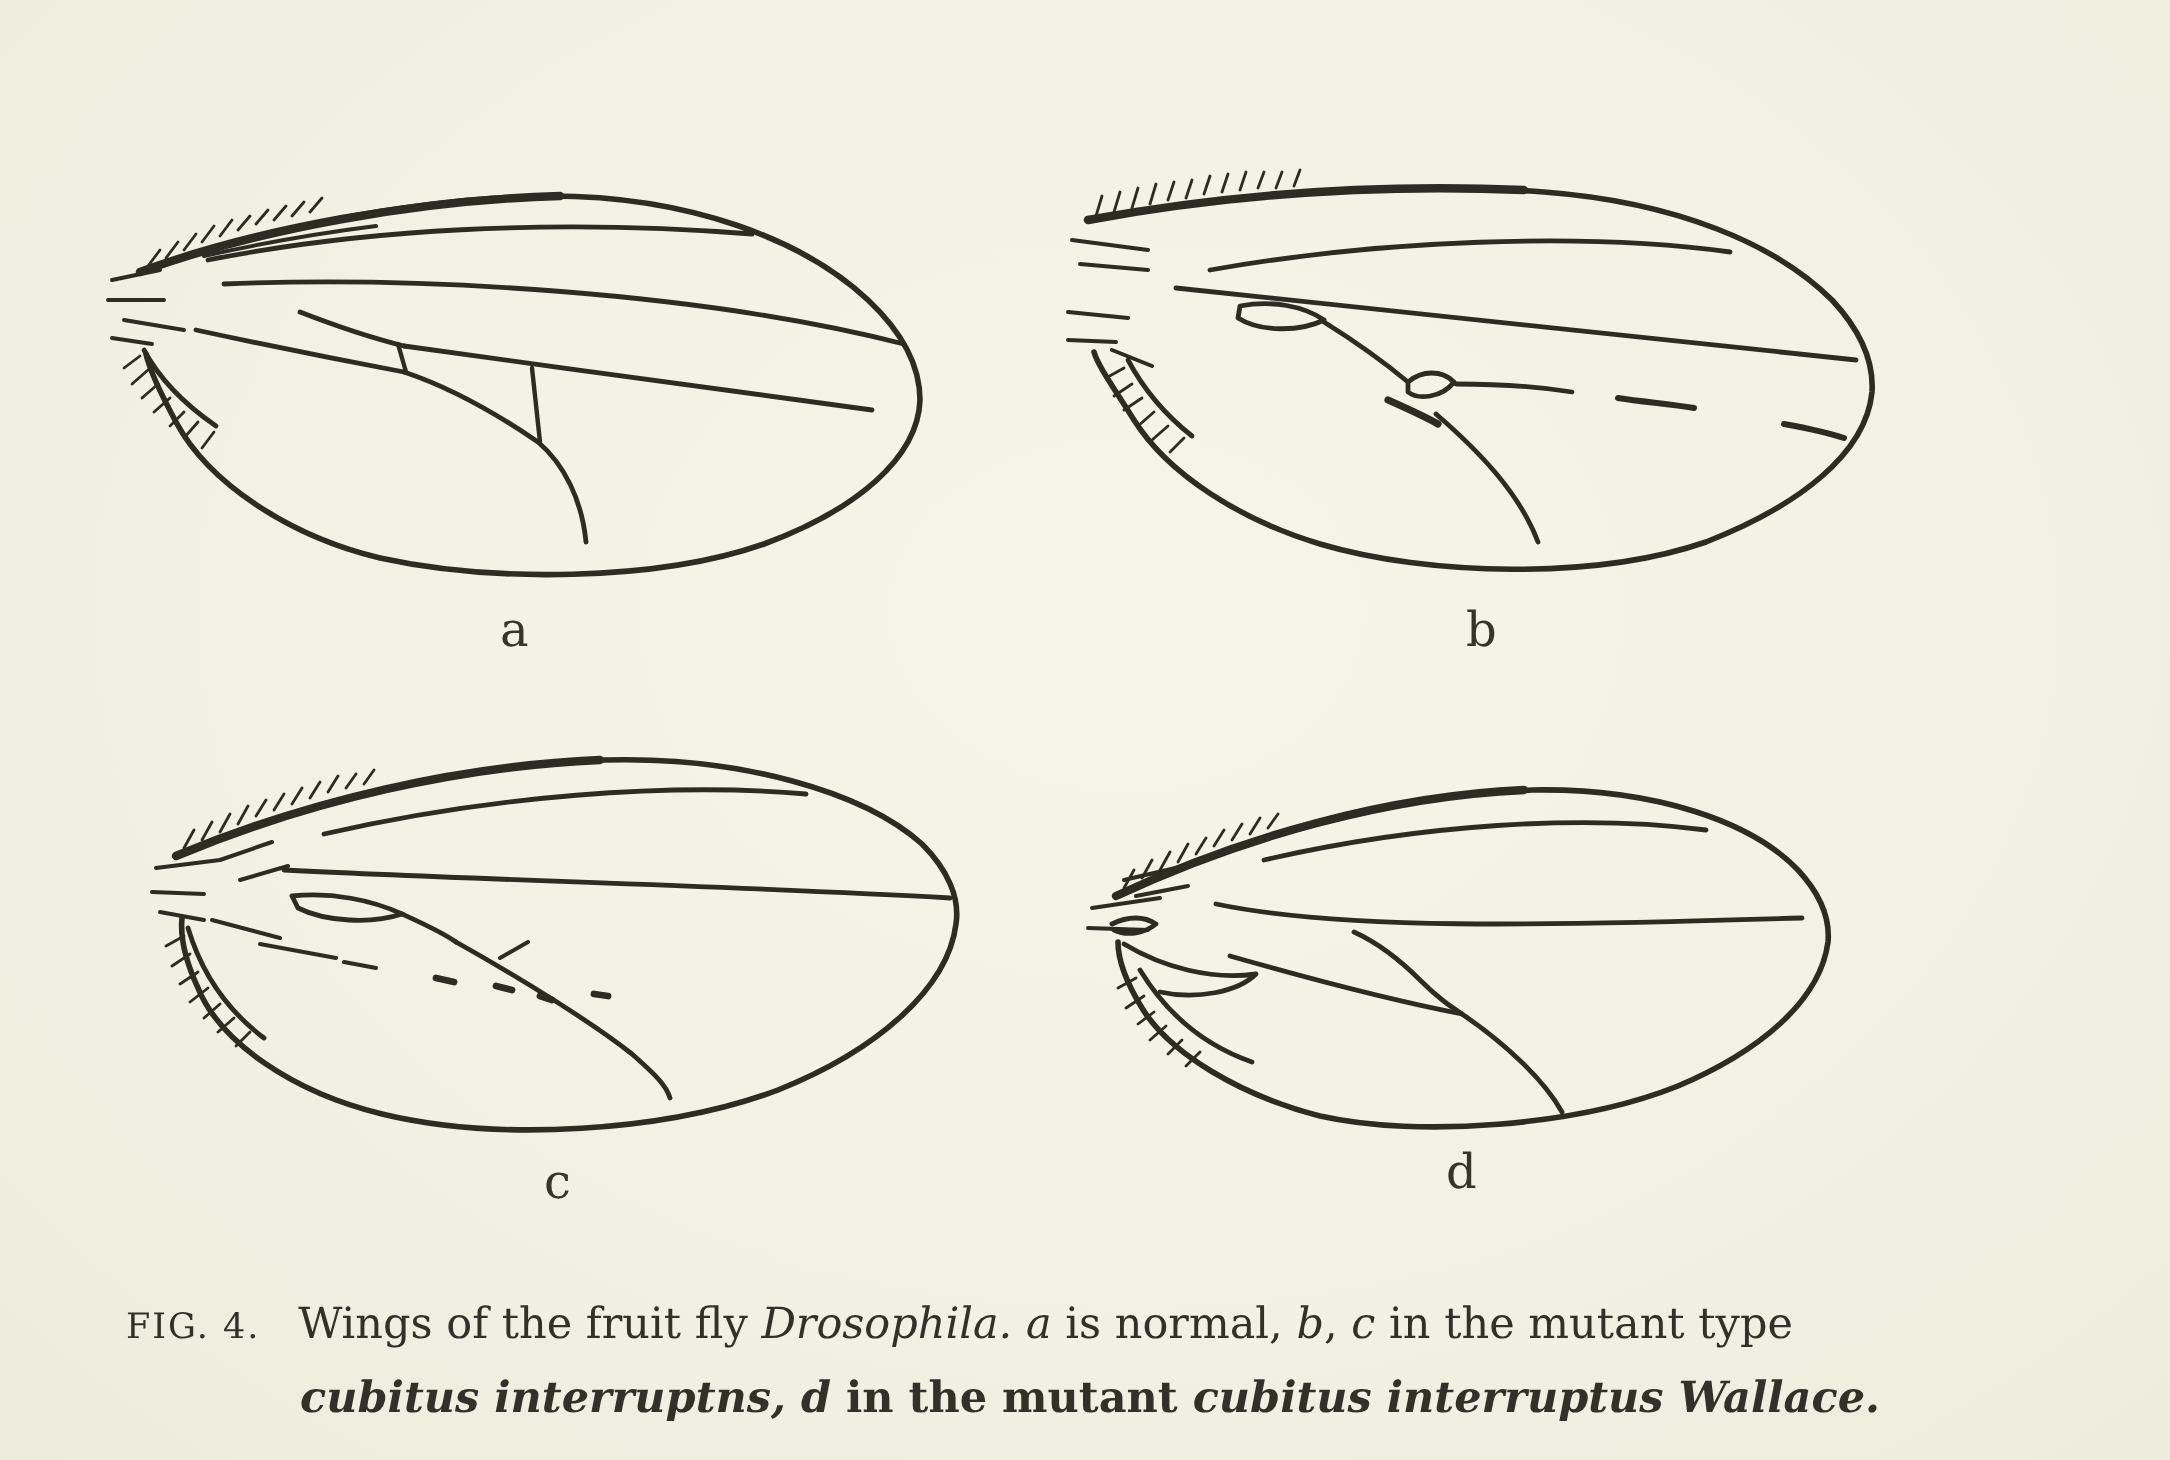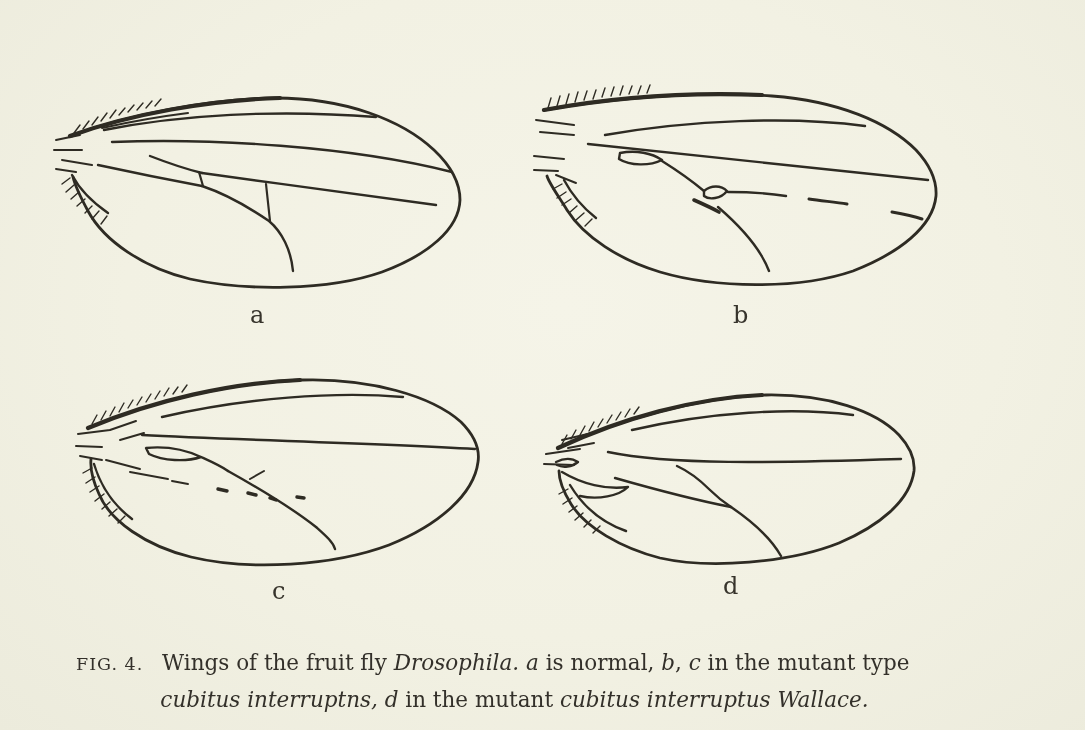--- a/index.html
+++ b/index.html
@@ -24,27 +24,27 @@
   path.hair{stroke-width:1.4;}
   path.stroke-detail{stroke-width:2;}
   .panel-label{
     position:absolute;
     font-size:24px;
     color:#37342c;
     font-family:"DejaVu Serif", serif;
   }
   .caption{
     position:absolute;
-    left:76px; top:645px; width:877px;
+    left:63px; top:645px; width:877px;
     font-size:21.5px;
     line-height:35px;
     color:#33302a;
     font-family:"DejaVu Serif", serif;
   }
-  .caption .line2{text-align:center;}
+  .caption .line2{text-align:right;font-weight:bold;}
   .figlabel{
     font-size:17.5px;
     letter-spacing:1px;
     margin-right:12px;
   }
   .it{font-style:italic;}
 </style>
 </head>
 <body>
 

